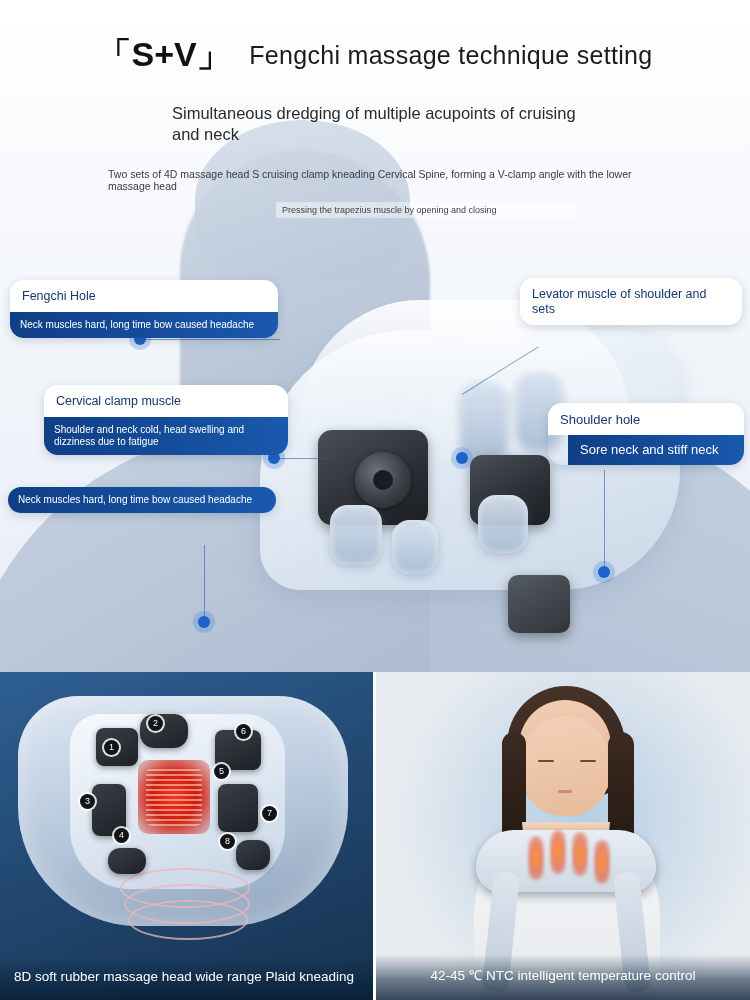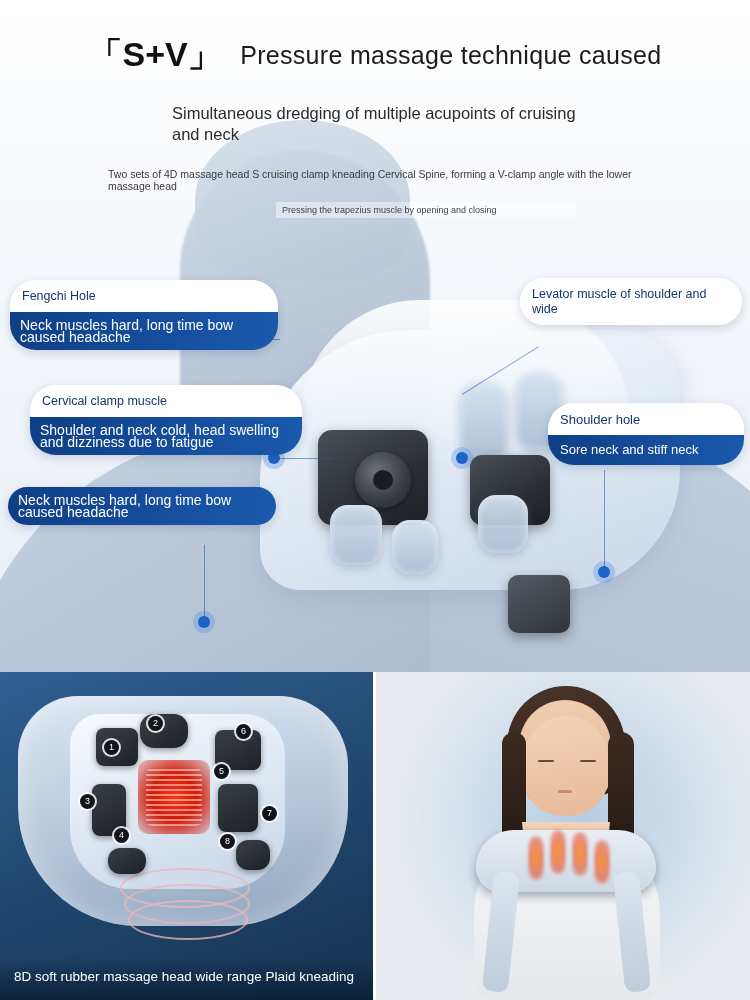--- a/index.html
+++ b/index.html
@@ -147,43 +147,43 @@
     width: 300px;
     font-size: 9px;
     color: #3f3f3f;
     background: rgba(255,255,255,0.45);
     padding: 3px 6px;
   }
 
   
   .callout {
     position: absolute;
-    border-radius: 26px;
+    border-radius: 14px;
     overflow: hidden;
     box-shadow: 0 3px 10px rgba(20,50,90,0.18);
   }
   .callout .head {
     background: #ffffff;
     color: #14386e;
     font-size: 12.5px;
     padding: 9px 12px 8px;
     line-height: 15px;
   }
   .callout .body {
     background: linear-gradient(90deg, #0f3f86 0%, #1a59ad 100%);
     color: #ffffff;
-    font-size: 14px;
+    font-size: 10px;
     padding: 7px 10px;
     line-height: 12px;
   }
   .callout.big .head { font-size: 13px; }
-  .callout.big .body { font-size: 13px; padding: 9px 12px; }
+  .callout.big .body { font-size: 13px; padding: 9px 12px; margin-left: 20px; }
 
   .c-fengchi  { left: 10px;  top: 280px; width: 268px; }
-  .c-cervical { left: 30px;  top: 385px; width: 272px; }
+  .c-cervical { left: 44px;  top: 385px; width: 244px; }
   .c-trapez   { left: 8px;   top: 487px; width: 268px; }
   .c-levator  { left: 520px; top: 278px; width: 222px; }
   .c-shoulder { left: 548px; top: 403px; width: 196px; }
 
   
   .dot {
     position: absolute;
     width: 12px; height: 12px;
     border-radius: 50%;
     background: #1d62c9;
@@ -393,21 +393,21 @@
   <div class="motor m1"></div>
   <div class="gear"></div>
   <div class="motor m2"></div>
   <div class="roller r3"></div>
   <div class="roller r4"></div>
   <div class="roller r5"></div>
   <div class="motor m3"></div>
 
   <div class="title-row">
     <span class="title-mark">「S+V」</span>
-    <span class="title-main">Pressure massage technique caused</span>
+    <span class="title-main">Fengchi massage technique setting</span>
   </div>
 
   <div class="subtitle">Simultaneous dredging of multiple acupoints of cruising and neck</div>
   <div class="desc-line">Two sets of 4D massage head S cruising clamp kneading Cervical Spine, forming a V-clamp angle with the lower massage head</div>
   <div class="desc-line2">Pressing the trapezius muscle by opening and closing</div>
 
   <div class="dot" style="left:134px; top:333px;"></div>
   <div class="line" style="left:140px; top:339px; width:140px;"></div>
   <div class="dot" style="left:268px; top:452px;"></div>
   <div class="line" style="left:274px; top:458px; width:60px;"></div>
@@ -426,21 +426,21 @@
   <div class="callout c-cervical">
     <div class="head">Cervical clamp muscle</div>
     <div class="body">Shoulder and neck cold, head swelling and dizziness due to fatigue</div>
   </div>
 
   <div class="callout c-trapez">
     <div class="body">Neck muscles hard, long time bow caused headache</div>
   </div>
 
   <div class="callout c-levator">
-    <div class="head">Levator muscle of shoulder and wide</div>
+    <div class="head">Levator muscle of shoulder and sets</div>
   </div>
 
   <div class="callout c-shoulder big">
     <div class="head">Shoulder hole</div>
     <div class="body">Sore neck and stiff neck</div>
   </div>
 </section>
 
 <section class="bottom">
 
@@ -484,14 +484,15 @@
     <div class="person-body"></div>
     <div class="collar"></div>
     <div class="massager"></div>
     <div class="strap l"></div>
     <div class="strap r"></div>
     <div class="heat-glow hg1"></div>
     <div class="heat-glow hg2"></div>
     <div class="heat-glow hg3"></div>
     <div class="heat-glow hg4"></div>
 
+    <div class="caption">42-45 ℃ NTC intelligent temperature control</div>
   </div>
 </section>
 
 </body></html>

